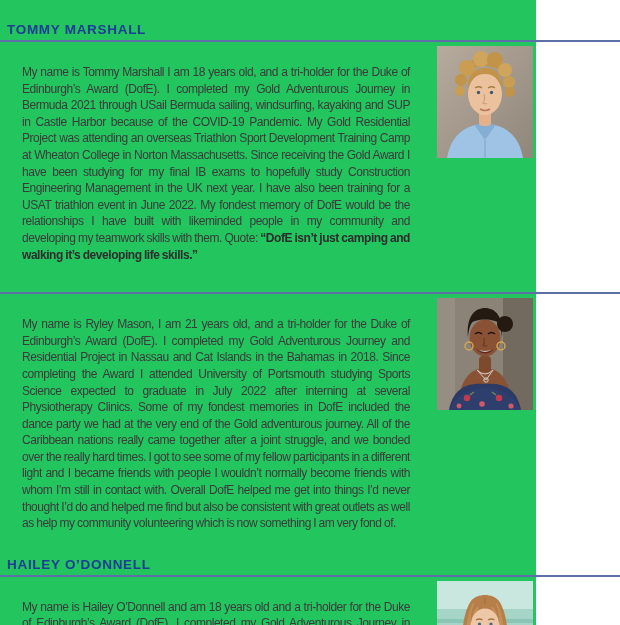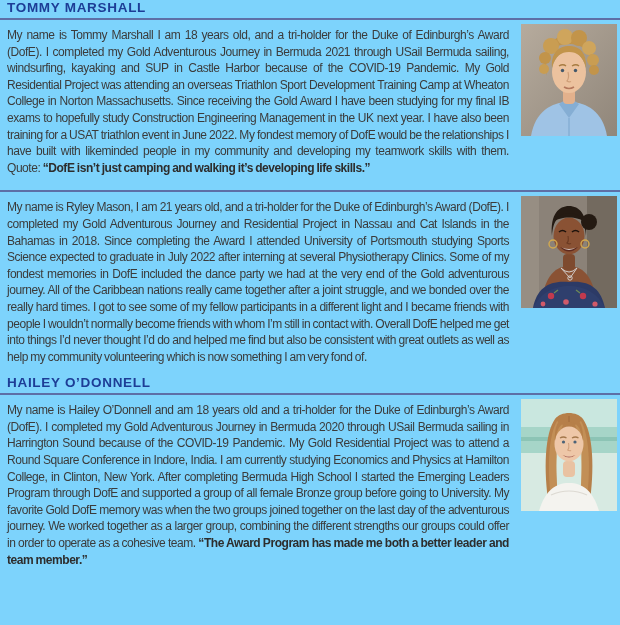--- a/index.html
+++ b/index.html
@@ -7,25 +7,25 @@
     padding: 0;
     background: #ffffff;
   }
   body {
     width: 620px;
     height: 625px;
     overflow: hidden;
     font-family: "Liberation Sans", "DejaVu Sans", sans-serif;
   }
   .page {
-    width: 620px;
+    width: 536px;
     height: 625px;
-    padding-top: 1px;
+    padding-top: 23px;
     box-sizing: border-box;
-    background: #7dd3fc;
+    background: #22c55e;
   }
   .profile-section { margin: 0; }
   .profile-section.s2 { margin-top: 14px; }
   .profile-section.s3 { margin-top: 11px; }
   h2.profile-heading {
     margin: 0 0 4px 7px;
     font-size: 13.5px;
     line-height: 13px;
     font-weight: 700;
     letter-spacing: 0.7px;
@@ -37,21 +37,21 @@
     height: 2px;
     background: #5d6fa6;
     margin: 0;
   }
   .row {
     display: flex;
     align-items: flex-start;
     padding: 7px 3px 0 7px;
   }
   p.bio {
-    margin: 0;
+    margin: 15px;
     width: 502px;
     font-size: 12px;
     line-height: 16.6px;
     letter-spacing: -0.45px;
     word-spacing: -0.5px;
     text-align: justify;
     color: #3b3b3b;
   }
   p.bio strong {
     font-weight: 700;

